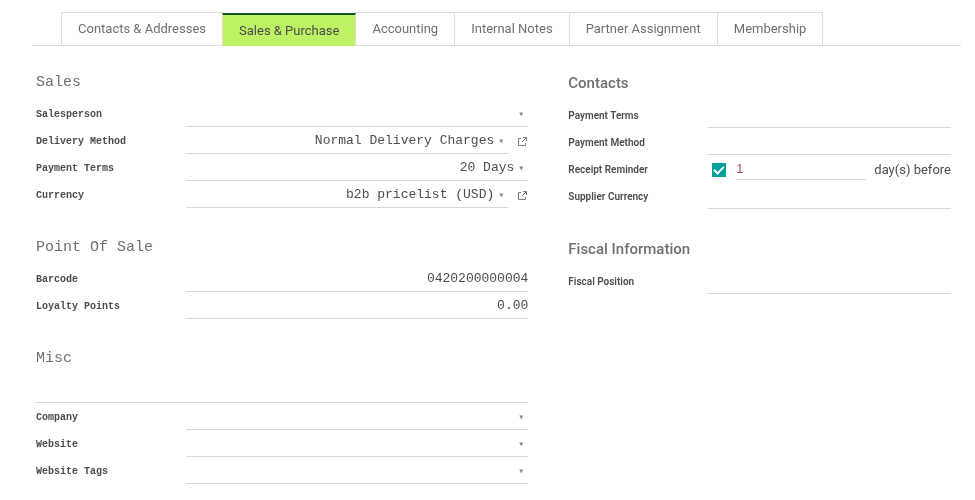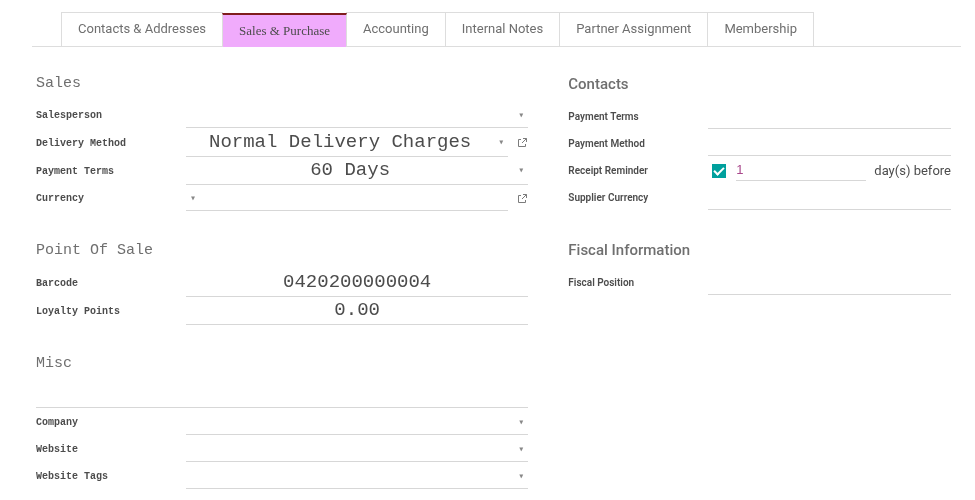--- a/index.html
+++ b/index.html
@@ -30,25 +30,24 @@
     color: #6f6f6f;
     border: 1px solid #dddddd;
     border-bottom: none;
     margin-right: -1px;
     background: #ffffff;
     cursor: pointer;
     white-space: nowrap;
   }
   .tab.active {
     color: #4c4c4c;
-    border-top: 2px solid #7f1d1d;
+    border-top: 2px solid #14532d;
     position: relative;
     top: 1px;
-    background: #f0abfc;
-    font-family: Liberation Serif, serif;
+    background: #bef264;
   }
 
   .content {
     display: flex;
     padding: 28px 10px 0 22px;
     gap: 40px;
   }
   .col { }
   .col-left  { width: 510px; font-family: Liberation Mono, monospace; }
   .col-right { flex: 1; }
@@ -81,23 +80,23 @@
     flex: 1;
     display: flex;
     align-items: center;
     justify-content: space-between;
     border-bottom: 1px solid #d7d7d7;
     padding: 2px 0 3px 0;
     min-height: 24px;
   }
   .input-val {
     color: #4c4c4c;
-    font-size: 19px;
+    font-size: 13px;
     flex: 1;
-    text-align: center;
+    text-align: right;
   }
   .caret {
     color: #888;
     font-size: 10px;
     padding: 0 4px;
     cursor: pointer;
   }
   .ext {
     color: #7c7c7c;
     margin-left: 8px;
@@ -186,30 +185,31 @@
                   <path d="M10 5H5v14h14v-5"></path>
                 </svg>
             </span>
           </div>
         </div>
 
         <div class="row">
           <div class="label">Payment Terms</div>
           <div class="field">
             <div class="input-wrap">
-              <span class="input-val">60 Days</span>
+              <span class="input-val">20 Days</span>
               <span class="caret">▾</span>
             </div>
           </div>
         </div>
 
         <div class="row">
           <div class="label">Currency</div>
           <div class="field">
             <div class="input-wrap">
+              <span class="input-val">b2b pricelist (USD)</span>
               <span class="caret">▾</span>
             </div>
             <span class="ext">
               <svg viewBox="0 0 24 24" fill="none" stroke="#7c7c7c" stroke-width="2">
                   <path d="M14 3h7v7"></path>
                   <path d="M21 3l-9 9"></path>
                   <path d="M10 5H5v14h14v-5"></path>
                 </svg>
             </span>
           </div>

